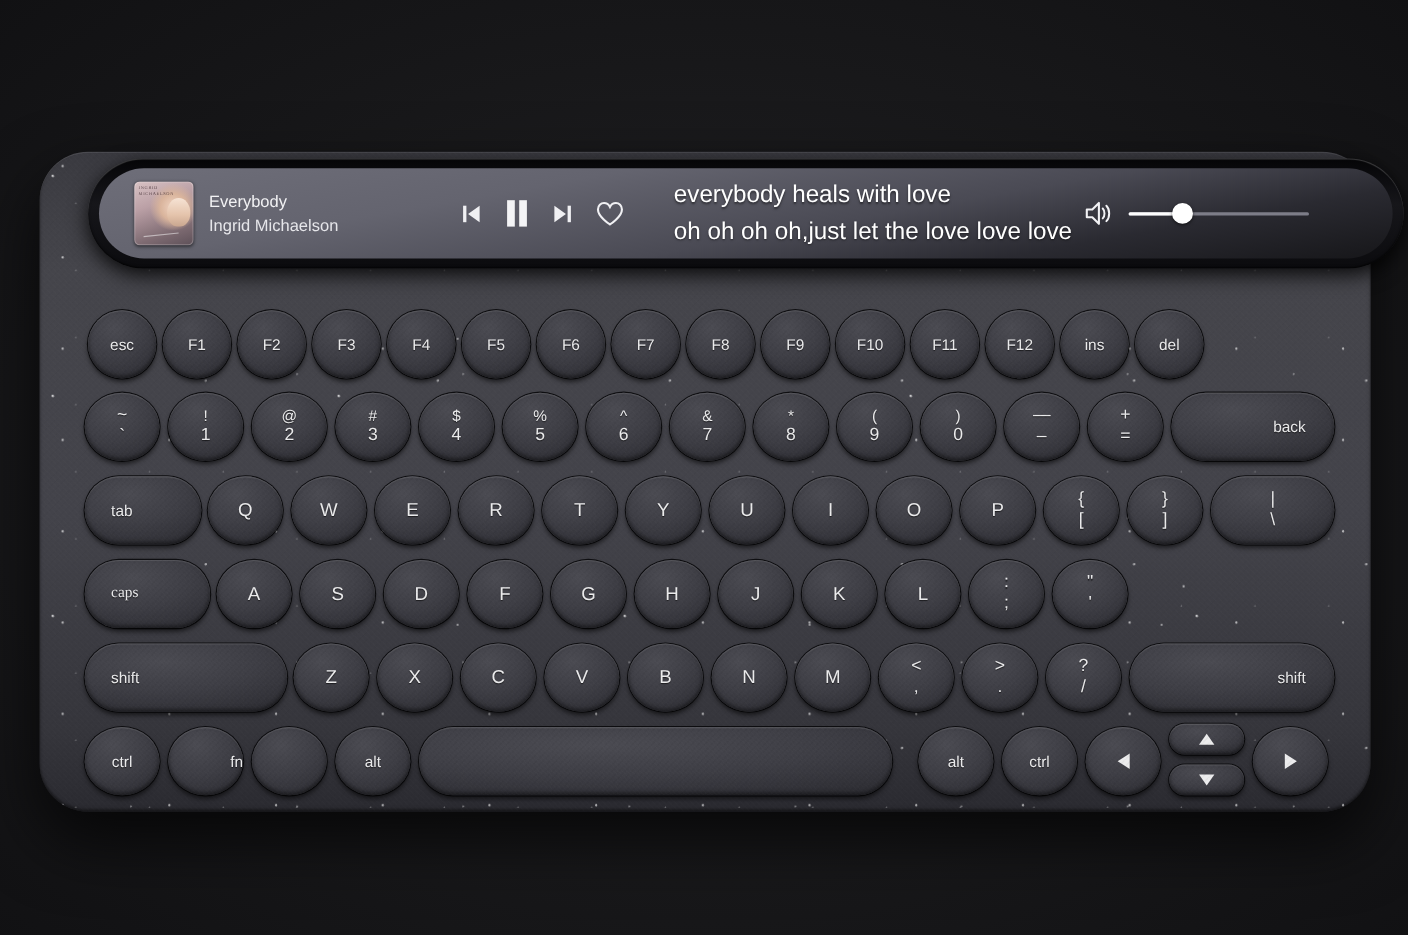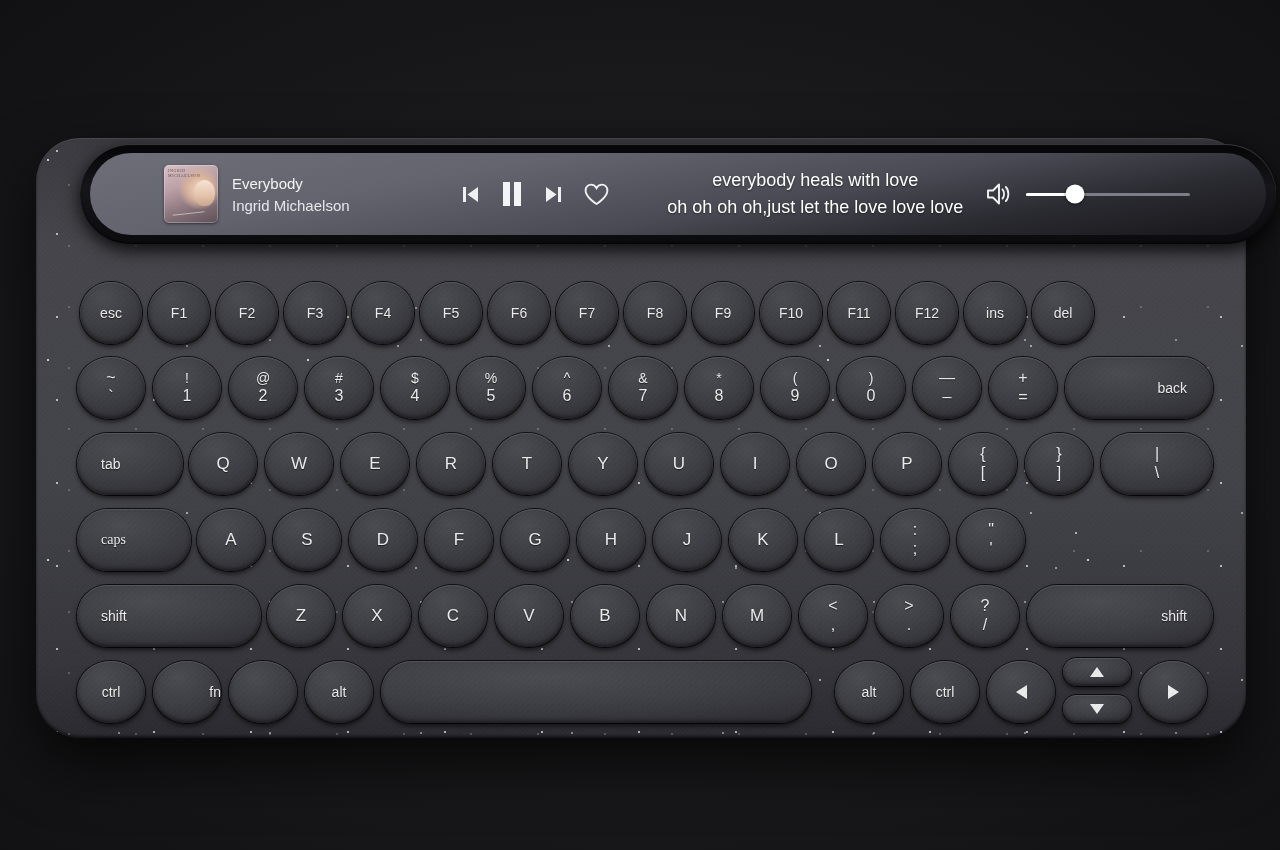--- a/index.html
+++ b/index.html
@@ -101,21 +101,21 @@
     background: linear-gradient(170deg, #6e6e79 0%, #64646f 30%, #4a4a54 58%, #2a2a31 78%, #161619 100%);
     overflow: hidden;
     display: flex;
     align-items: center;
   }
 
   
   #np {
     display: flex;
     align-items: center;
-    margin-left: 74px;
+    margin-left: 32px;
     gap: 14px;
   }
   #album-art {
     width: 54px;
     height: 58px;
     border-radius: 5px;
     background:
       radial-gradient(ellipse 30px 30px at 66% 40%, #f0d4c2 0%, #d9b49c 40%, transparent 72%),
       linear-gradient(160deg, #d8c2c4 0%, #bba0a6 35%, #7e6b72 75%, #5d5058 100%);
     box-shadow: 0 1px 3px rgba(0,0,0,0.5), inset 0 0 0 1px rgba(255,255,255,0.25);
@@ -165,23 +165,22 @@
   }
   .tbtn {
     background: none; border: none; padding: 0;
     display: flex; align-items: center; justify-content: center;
     cursor: pointer;
   }
 
   
   #lyrics {
     flex: 1;
-    text-align: center;
     color: #ffffff;
-    font-size: 18px;
+    font-size: 22px;
     line-height: 1.48;
     margin-left: 46px;
     margin-right: 10px;
     text-shadow: 0 1px 2px rgba(0,0,0,0.5);
   }
 
   
   #volume {
     display: flex;
     align-items: center;

